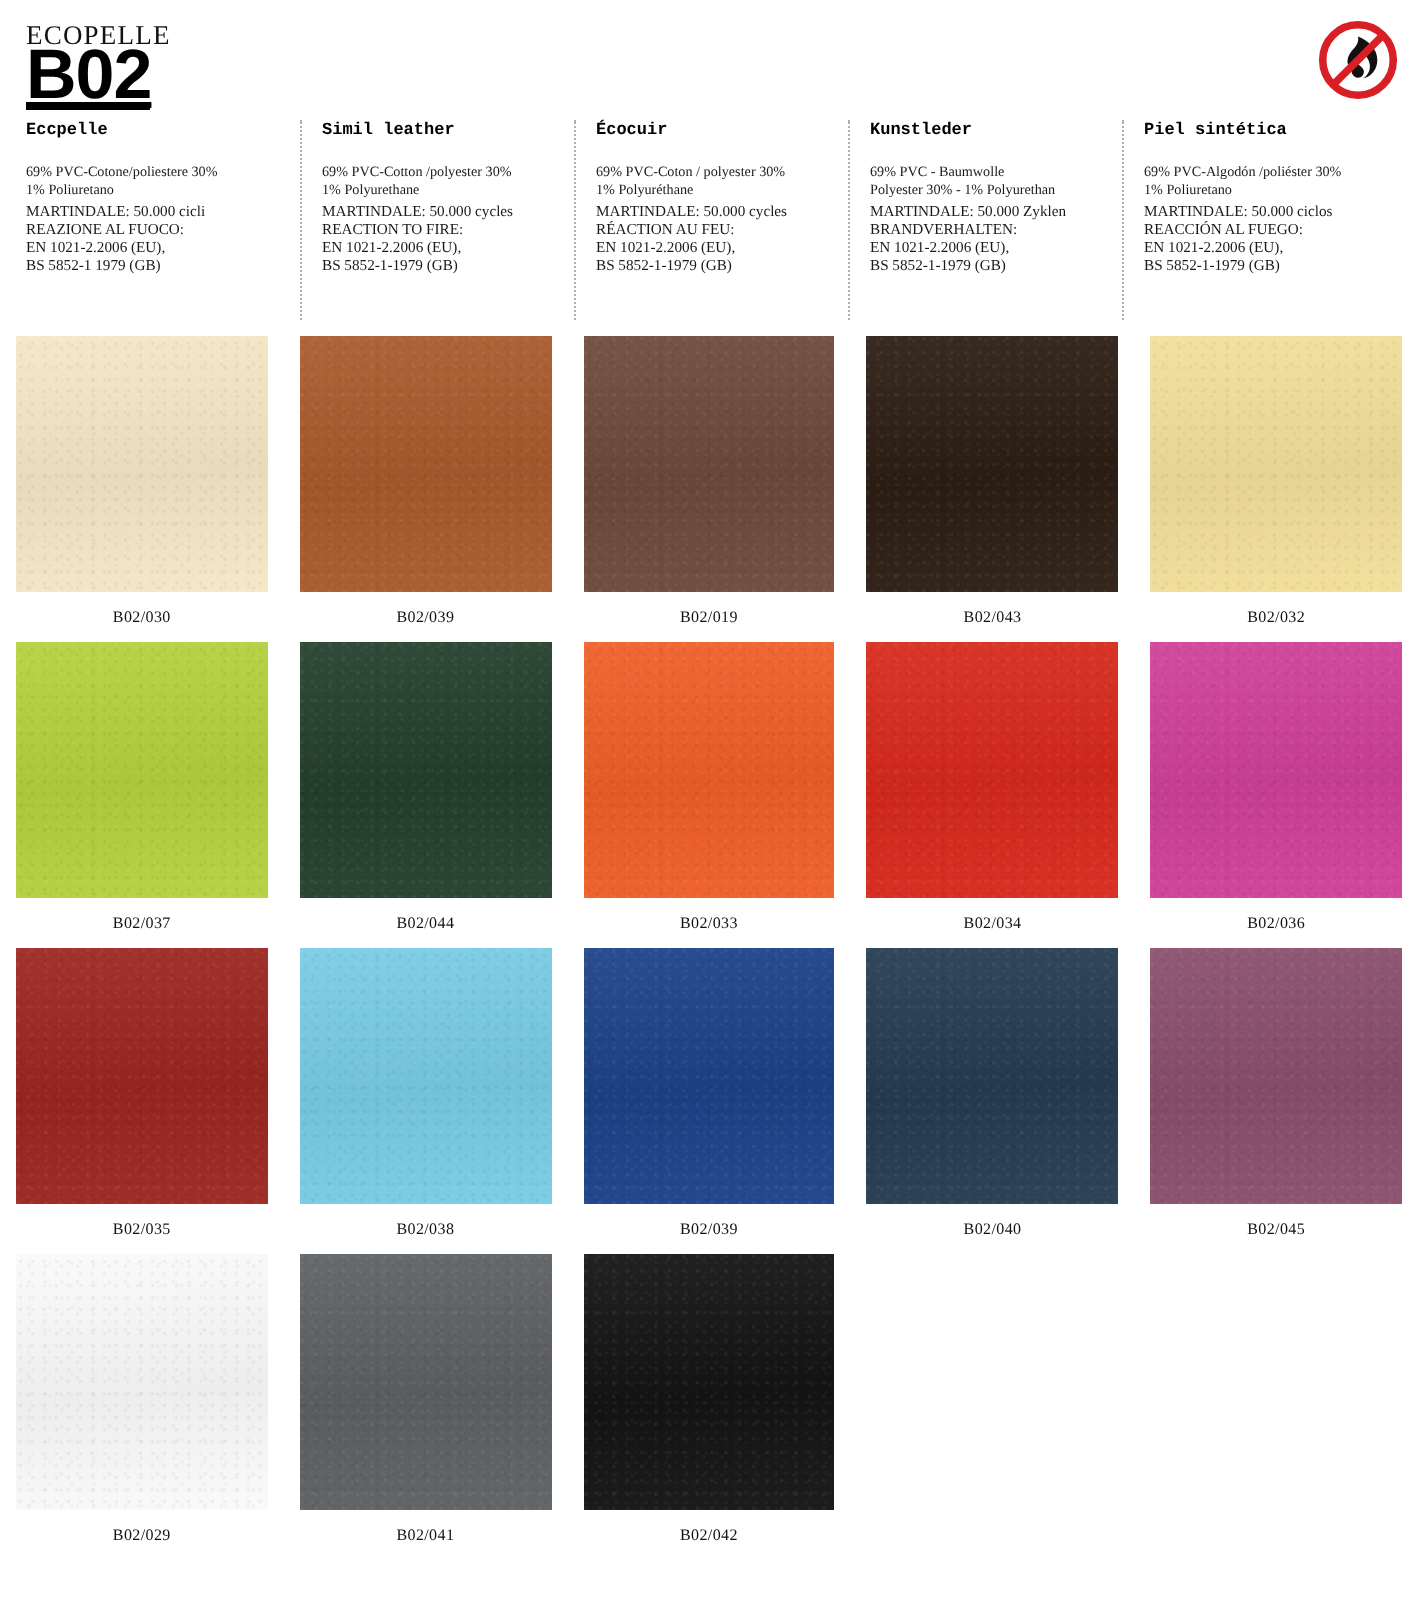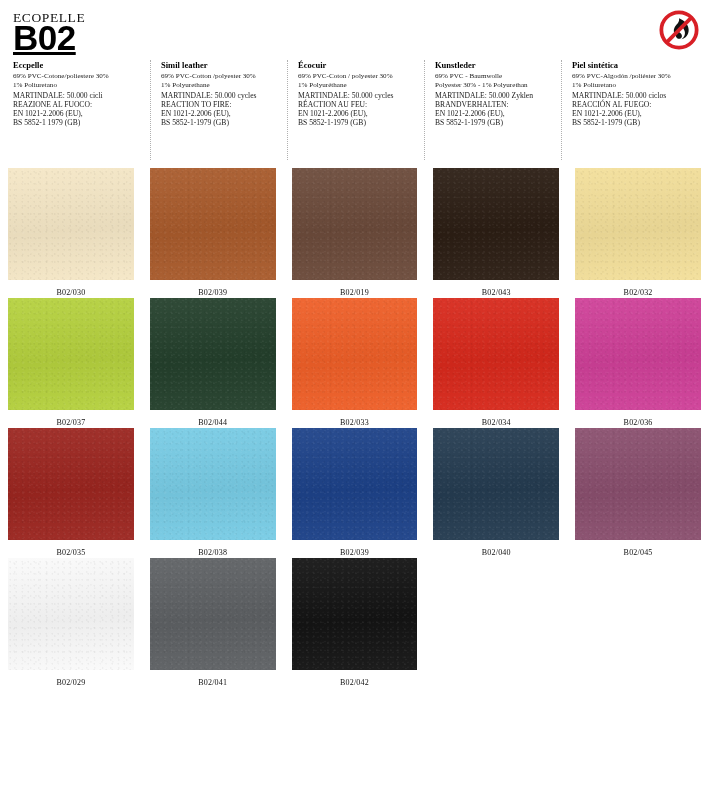--- a/index.html
+++ b/index.html
@@ -68,45 +68,45 @@
     width: 137px;
     padding-right: 6px;
     box-sizing: border-box;
     position: relative;
   }
   .spec-col + .spec-col {
     padding-left: 10px;
     border-left: 1px dotted #b0b0b0;
   }
   .spec-title {
-    font-family: Liberation Serif, serif;
+    font-family: Liberation Mono, monospace;
     font-weight: bold;
     font-size: 8.5px;
     line-height: 11px;
-    margin-bottom: 1px;
+    margin-bottom: 11px;
     color: #000;
   }
   .spec-line {
     font-family: "Liberation Serif", serif;
     font-size: 7.6px;
     line-height: 9.3px;
     color: #1a1a1a;
     white-space: nowrap;
   }
   .spec-line.small {
     font-size: 7.1px;
   }
 
   
   #swatch-grid {
     padding: 8px 0 0 0;
   }
   .swatch-row {
     display: flex;
-    height: 130px;
+    height: 153px;
   }
   .swatch-cell {
     width: 141.8px;
     box-sizing: border-box;
     padding: 0 8px;
     display: flex;
     flex-direction: column;
     align-items: center;
   }
   .swatch-cell.empty {

